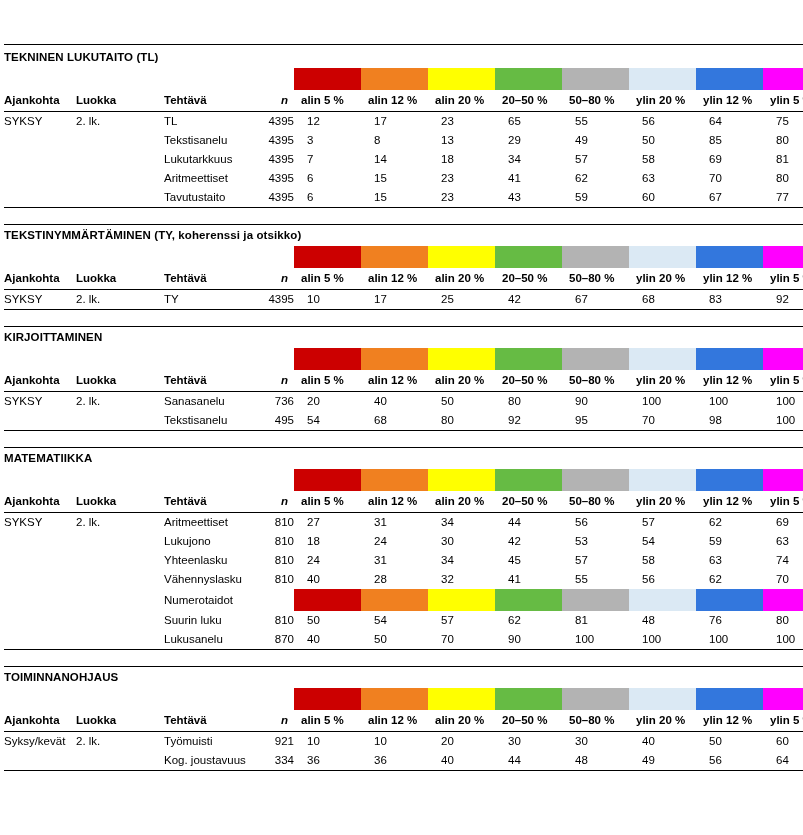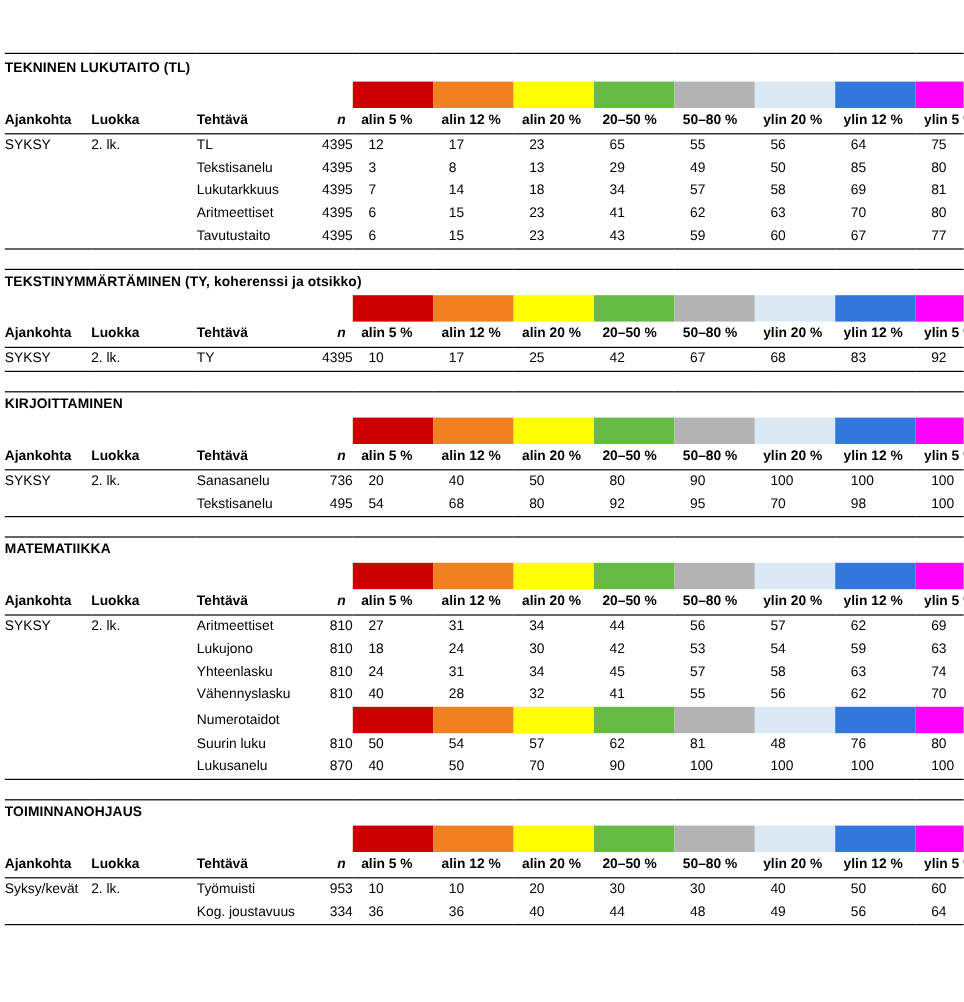--- a/index.html
+++ b/index.html
@@ -705,21 +705,21 @@
           <td class="hb">ylin 12 %</td>
           <td class="hb">ylin 5 %</td>
         </tr>
         <tr class="rule-head">
           <td colspan="12"></td>
         </tr>
         <tr class="datarow">
           <td>Syksy/kevät</td>
           <td>2. lk.</td>
           <td class="tname">Työmuisti</td>
-          <td class="nval">953</td>
+          <td class="nval">921</td>
           <td class="val">10</td>
           <td class="val">10</td>
           <td class="val">20</td>
           <td class="val">30</td>
           <td class="val">30</td>
           <td class="val">40</td>
           <td class="val">50</td>
           <td class="val">60</td>
         </tr>
         <tr class="datarow">

